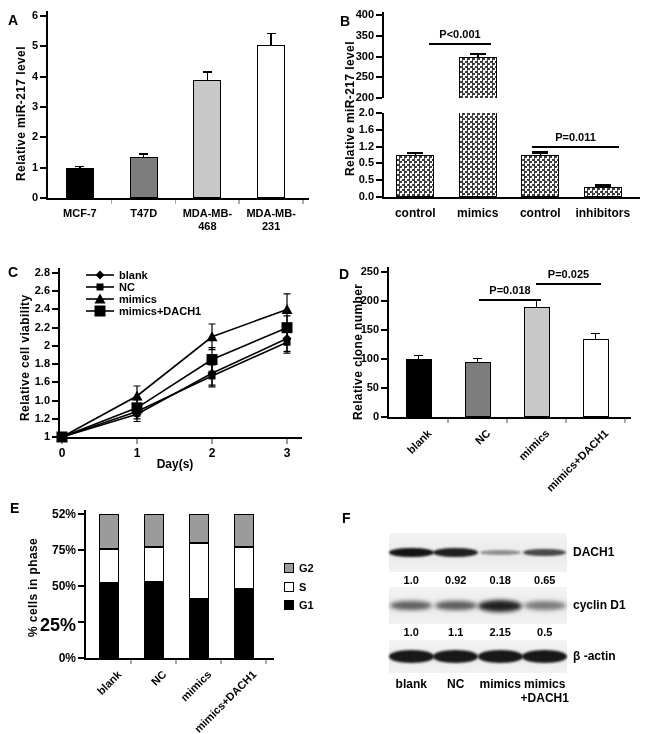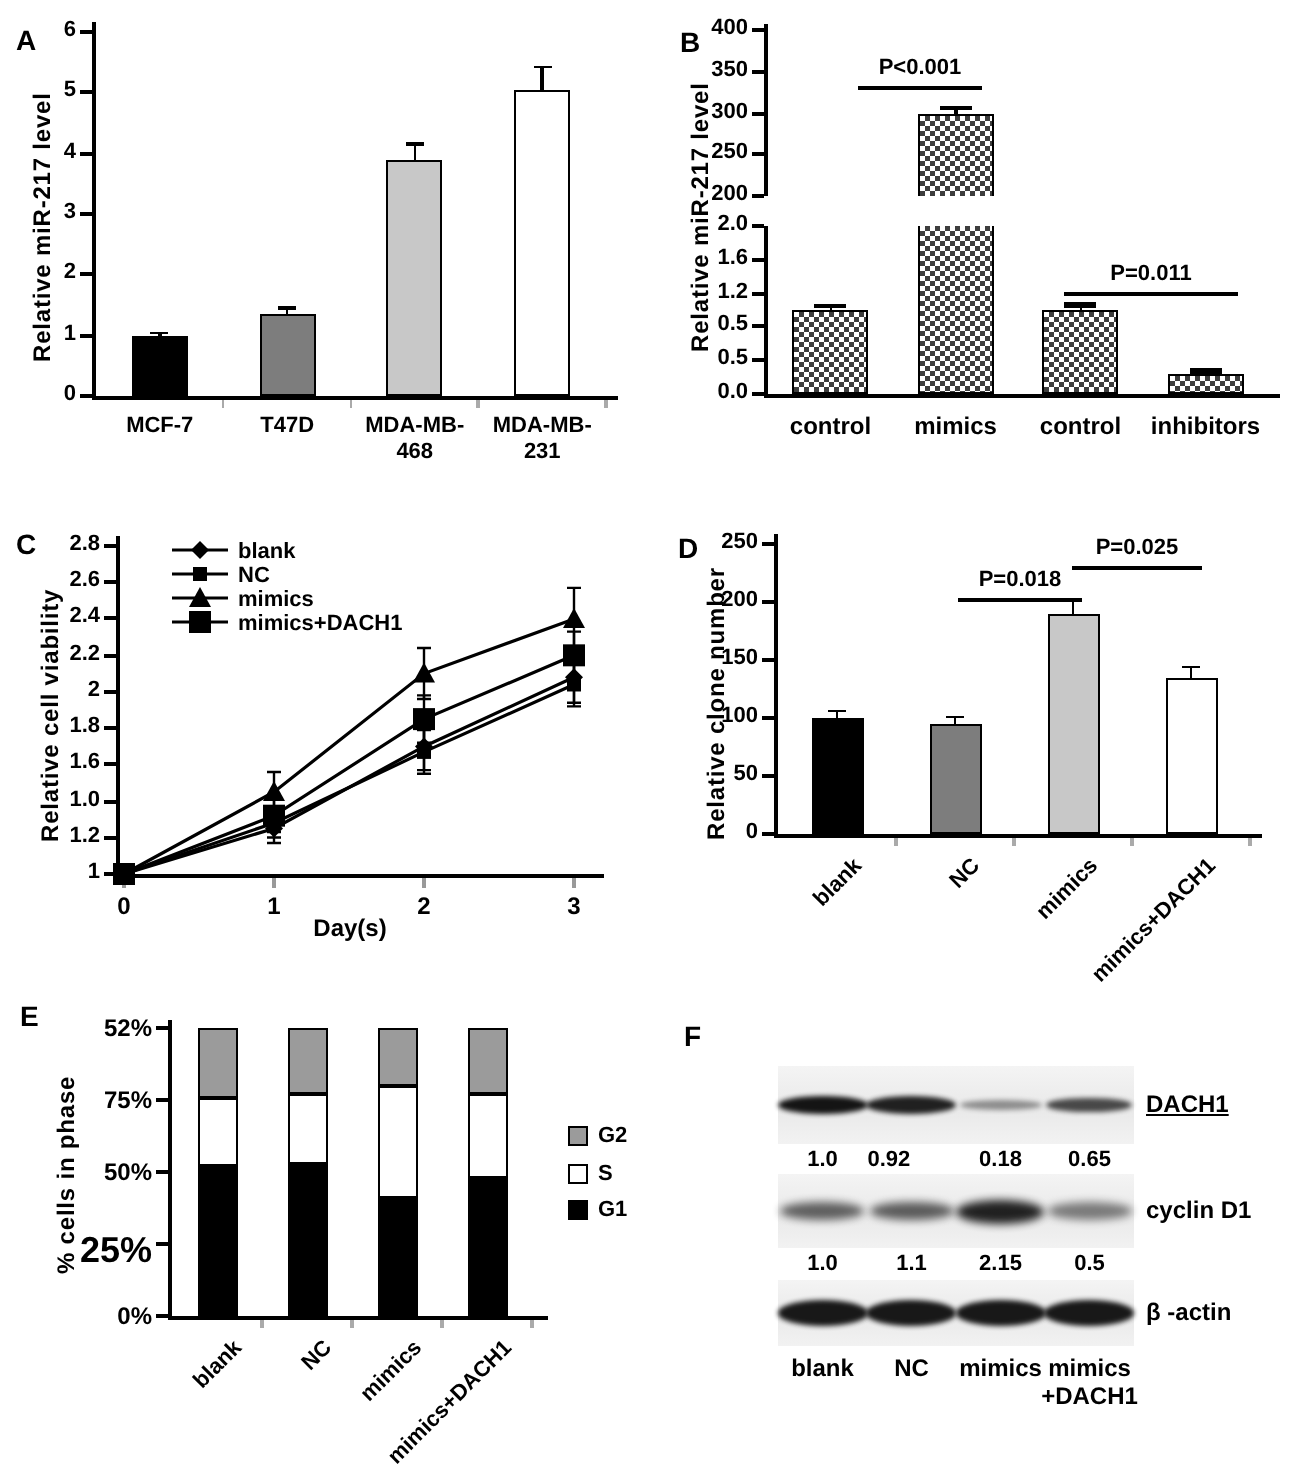--- a/index.html
+++ b/index.html
@@ -307,23 +307,23 @@
   </section>
 
   <section class="panel" id="pF">
     <span class="plab" style="left:13px;top:20px">F</span>
     <div class="plot" id="plotF">
         <div class="abs" style="left: 60px; top: 43px; width: 178px; height: 39px; background: linear-gradient(rgb(244, 244, 244), rgb(233, 233, 233) 55%, rgb(242, 242, 242));"></div>
         <div class="abs" style="left: 59.75px; top: 57.75px; width: 45px; height: 9.5px; background: rgb(16, 16, 16); border-radius: 50%; filter: blur(1.3px); opacity: 0.98;"></div>
         <div class="abs" style="left: 104.45px; top: 57.95px; width: 44.6px; height: 9.1px; background: rgb(16, 16, 16); border-radius: 50%; filter: blur(1.3px); opacity: 0.9256;"></div>
         <div class="abs" style="left: 150.8px; top: 59.8px; width: 40.9px; height: 5.4px; background: rgb(16, 16, 16); border-radius: 50%; filter: blur(1.3px); opacity: 0.4224;"></div>
         <div class="abs" style="left: 194.125px; top: 58.625px; width: 43.25px; height: 7.75px; background: rgb(16, 16, 16); border-radius: 50%; filter: blur(1.3px); opacity: 0.742;"></div>
-        <div class="tl" style="left: 244px; top: 54.5px; width: 80px; text-align: left; font-size: 12px; text-decoration: underline;">DACH1</div>
+        <div class="tl" style="left: 244px; top: 54.5px; width: 80px; text-align: left; font-size: 12px;">DACH1</div>
         <div class="tl" style="left: 60.25px; top: 84px; width: 44px; text-align: center;">1.0</div>
-        <div class="tl" style="left: 104.75px; top: 84px; width: 44px; text-align: left;">0.92</div>
+        <div class="tl" style="left: 104.75px; top: 84px; width: 44px; text-align: center;">0.92</div>
         <div class="tl" style="left: 149.25px; top: 84px; width: 44px; text-align: center;">0.18</div>
         <div class="tl" style="left: 193.75px; top: 84px; width: 44px; text-align: center;">0.65</div>
         <div class="abs" style="left: 60px; top: 97px; width: 178px; height: 37px; background: linear-gradient(rgb(244, 244, 244), rgb(233, 233, 233) 55%, rgb(242, 242, 242));"></div>
         <div class="abs" style="left: 61.05px; top: 110.7px; width: 42.4px; height: 9.6px; background: rgb(16, 16, 16); border-radius: 50%; filter: blur(2.2px); opacity: 0.64;"></div>
         <div class="abs" style="left: 105.51px; top: 110.64px; width: 42.48px; height: 9.72px; background: rgb(16, 16, 16); border-radius: 50%; filter: blur(2.2px); opacity: 0.654;"></div>
         <div class="abs" style="left: 149.25px; top: 109.5px; width: 44px; height: 12px; background: rgb(16, 16, 16); border-radius: 50%; filter: blur(2.2px); opacity: 0.92;"></div>
         <div class="abs" style="left: 194.91px; top: 111.24px; width: 41.68px; height: 8.52px; background: rgb(16, 16, 16); border-radius: 50%; filter: blur(2.2px); opacity: 0.514;"></div>
         <div class="tl" style="left: 244px; top: 107.5px; width: 80px; text-align: left; font-size: 12px;">cyclin D1</div>
         <div class="tl" style="left: 60.25px; top: 136px; width: 44px; text-align: center;">1.0</div>
         <div class="tl" style="left: 104.75px; top: 136px; width: 44px; text-align: center;">1.1</div>

